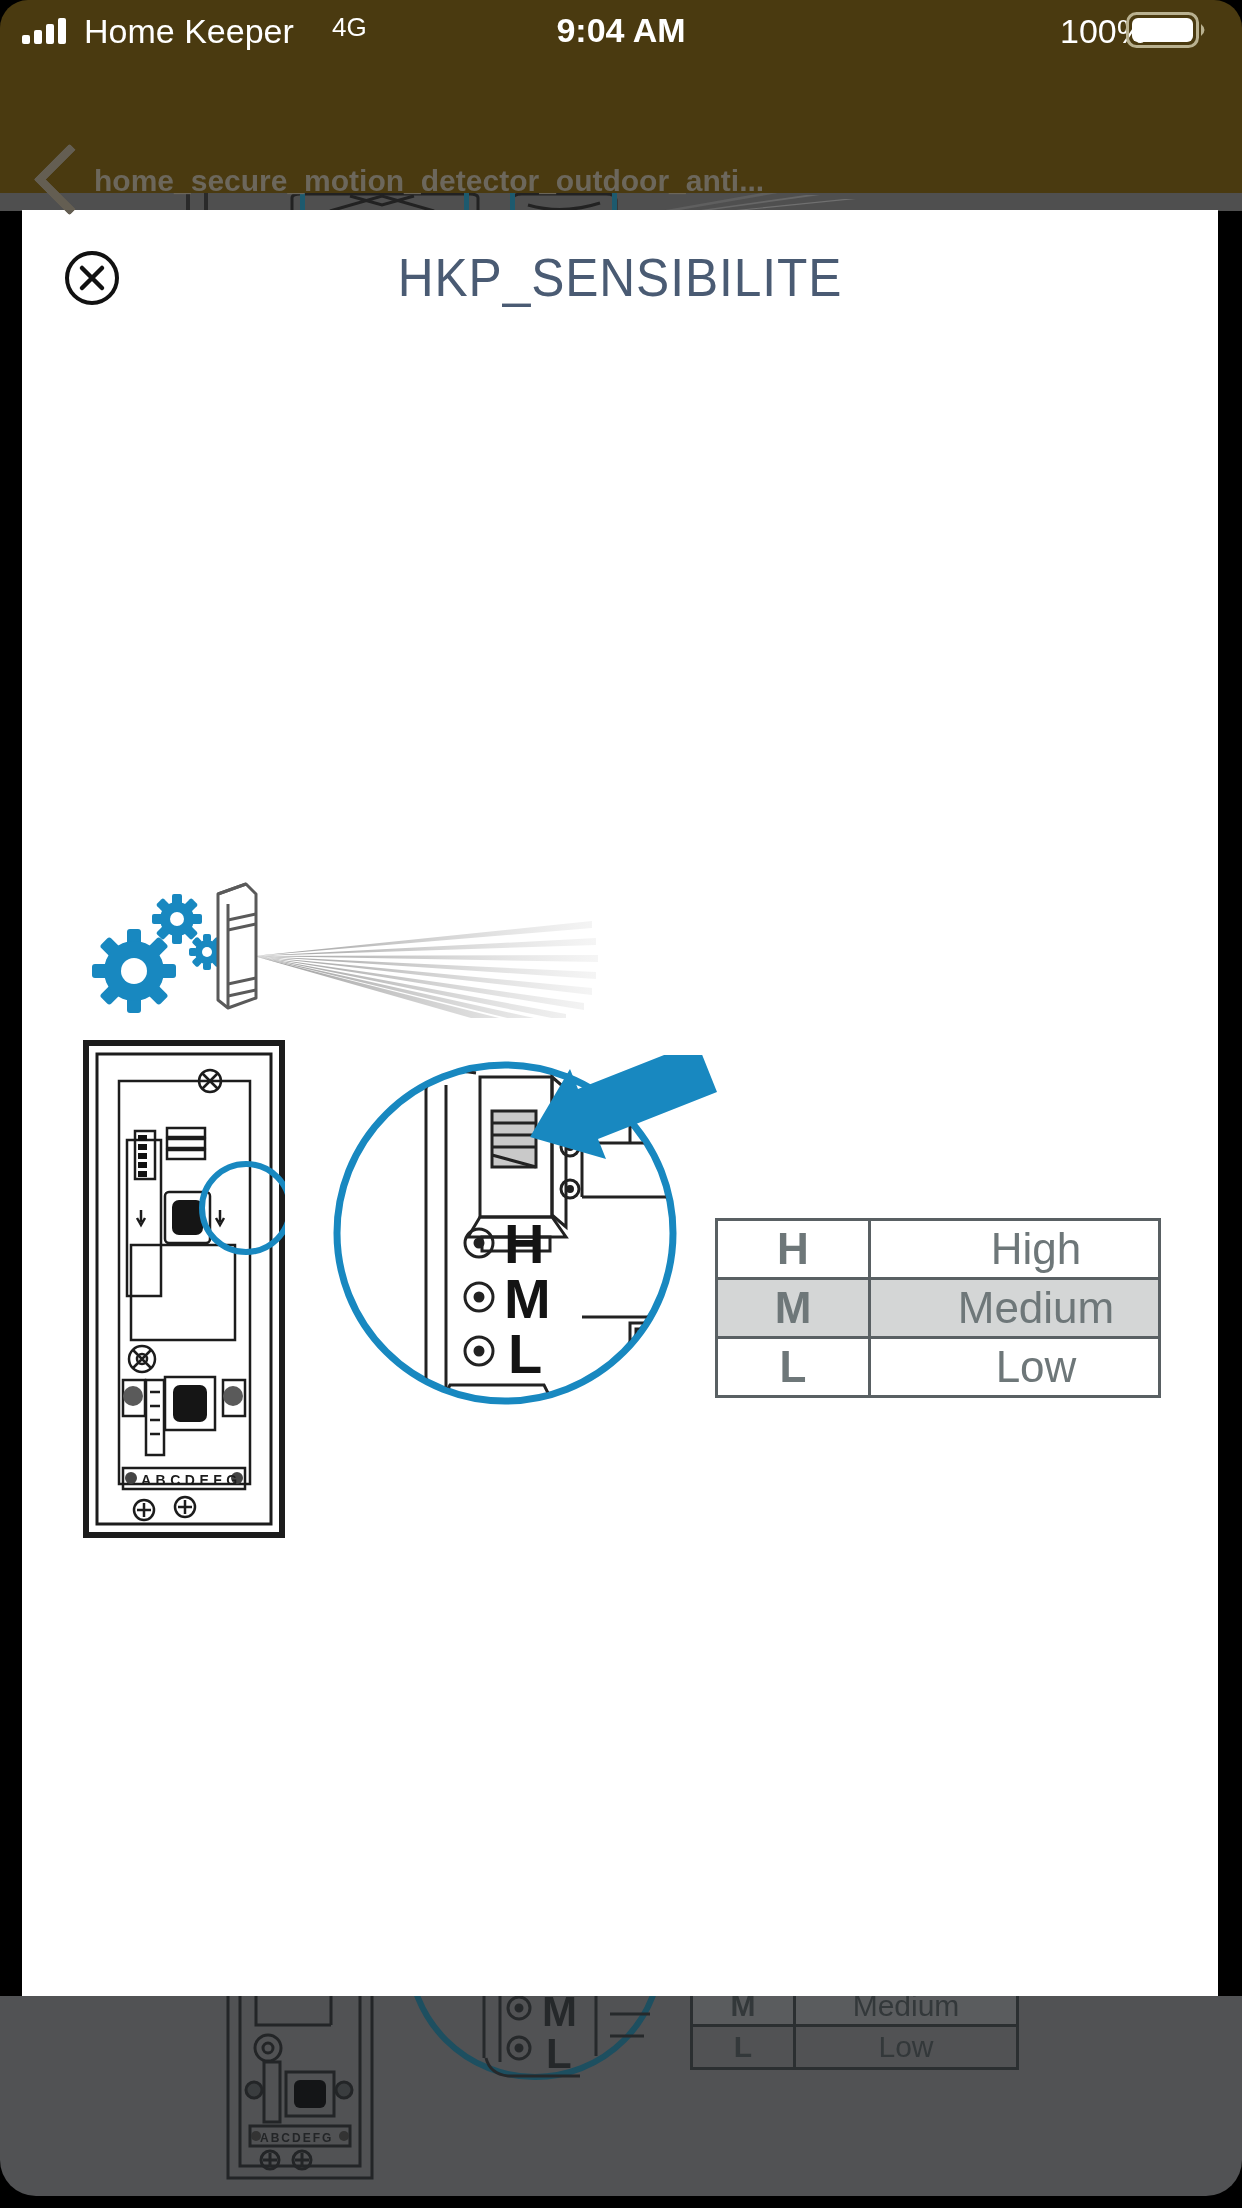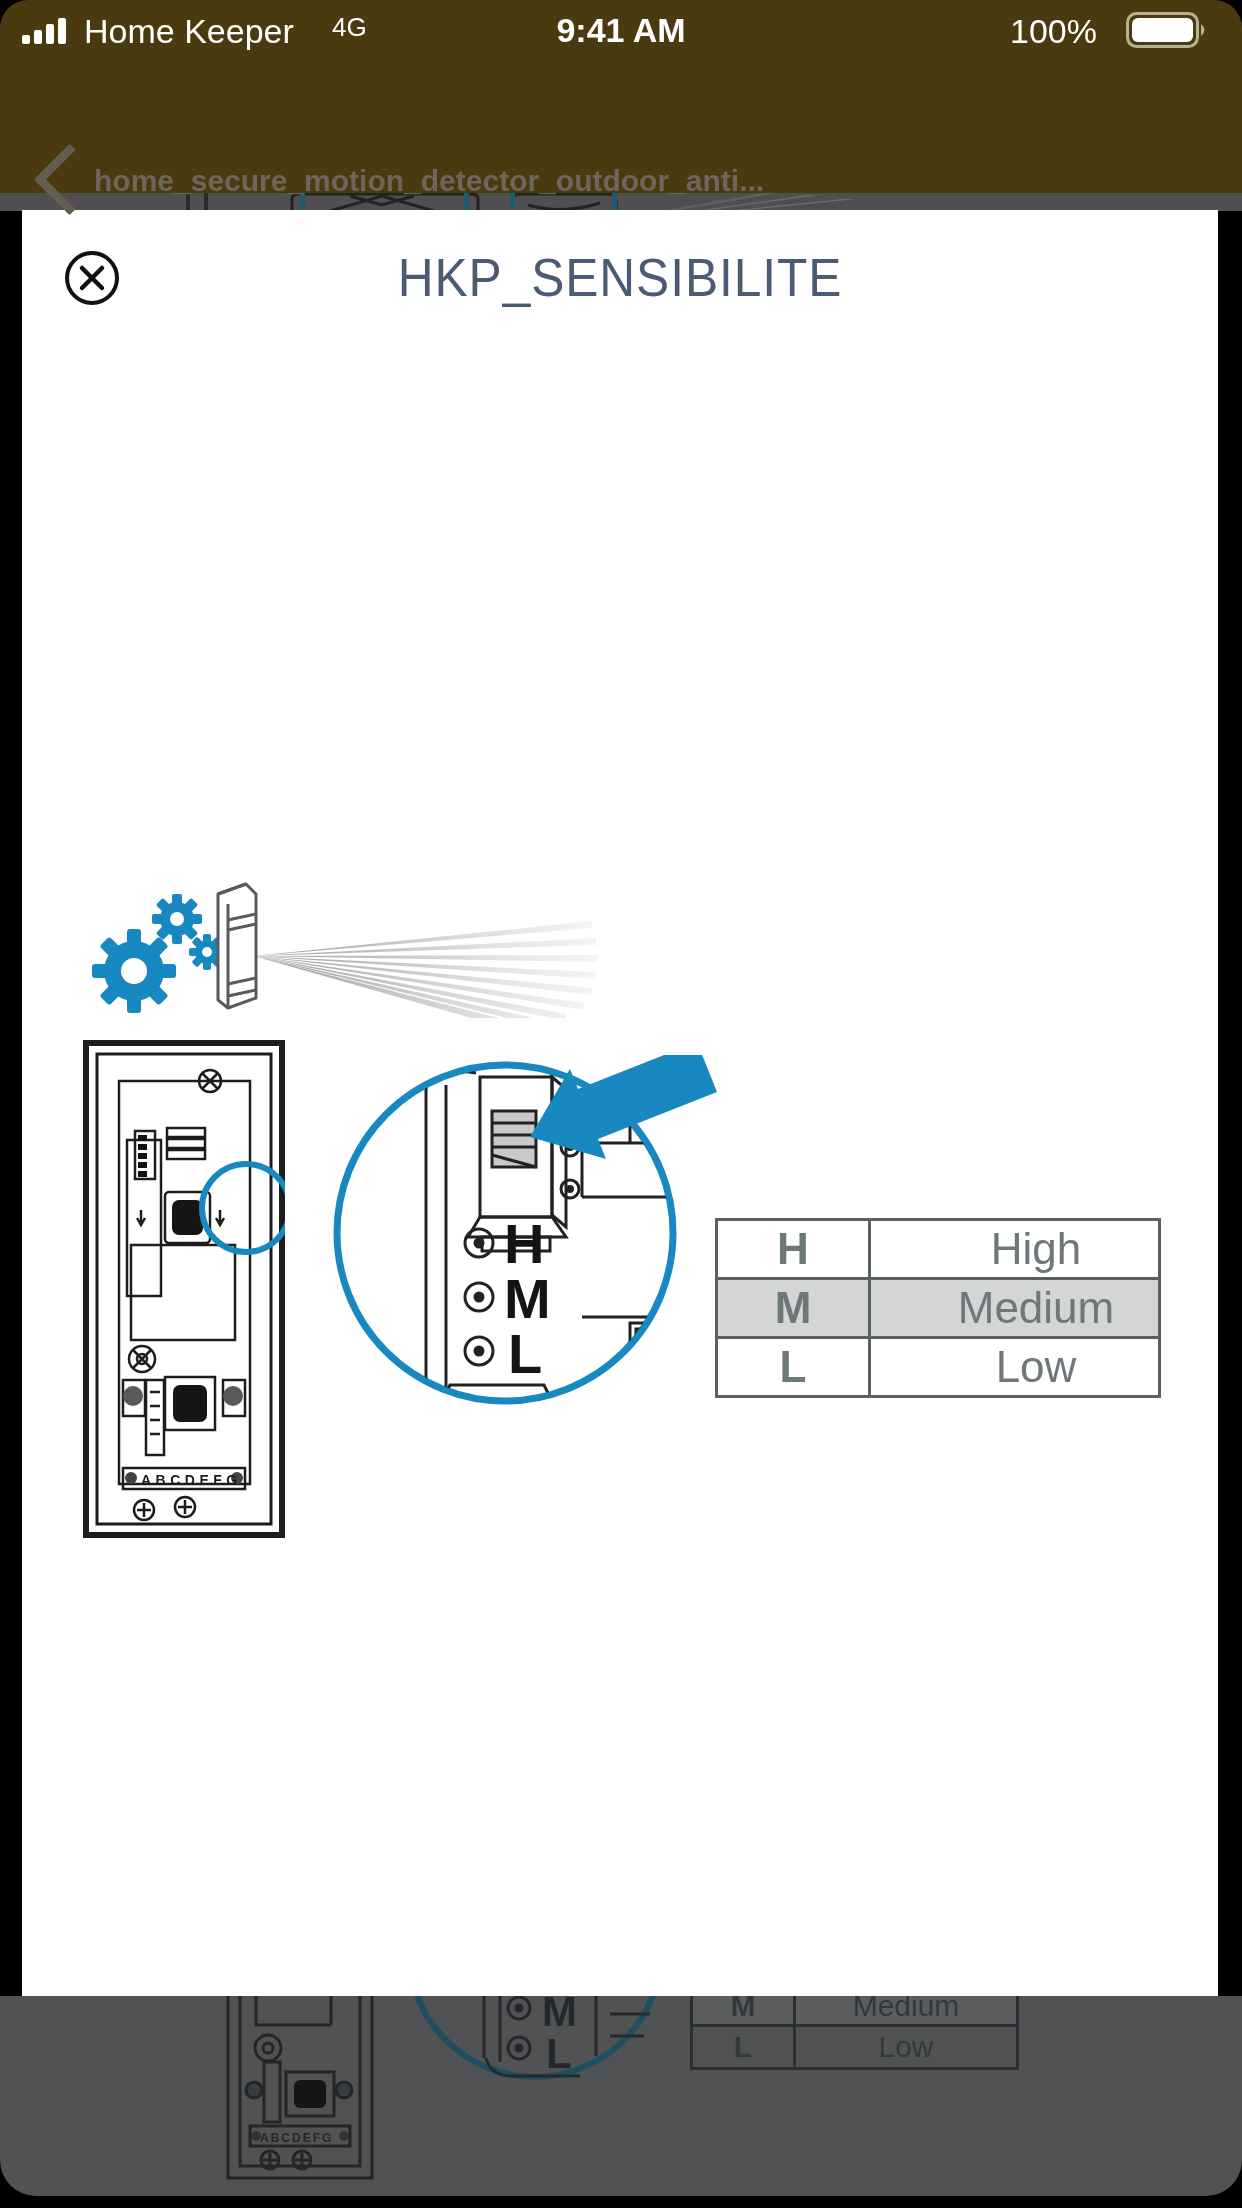--- a/index.html
+++ b/index.html
@@ -9,21 +9,21 @@
 
   
   .header-wrap{left:0;top:0;width:1242px;height:193px;background:#4a3a10;
                border-radius:28px 28px 0 0;z-index:3;}
   .statusbar{left:0;top:0;width:1242px;height:60px;color:#fff;padding-left:20px;}
   .signal{left:22px;top:18px;display:flex;align-items:flex-end;gap:4px;height:26px;}
   .signal i{display:block;width:8px;background:#fff;border-radius:2px;}
   .carrier{left:84px;top:12px;font-size:34px;color:#fff;}
   .network{left:332px;top:12px;font-size:26px;color:#fff;}
   .clock{left:0;top:11px;width:1242px;text-align:center;font-size:34px;font-weight:700;color:#fff;}
-  .battpct{left:1010px;top:12px;font-size:34px;color:#fff;text-align:right;}
+  .battpct{left:1060px;top:12px;font-size:34px;color:#fff;text-align:right;}
   .navbar{left:0;top:60px;width:1242px;height:133px;}
   .chevron{left:44px;top:94px;width:42px;height:42px;border-left:9px solid #645e52;
            border-bottom:9px solid #645e52;transform:rotate(45deg);border-radius:3px;}
   .navtitle{left:94px;top:104px;width:1120px;font-size:30px;font-weight:600;color:#6c675c;
             white-space:nowrap;overflow:hidden;}
 
   
   .dimstrip{left:0;top:193px;width:1242px;height:18px;background:#4f4f4f;z-index:1;}
   .dimbottom{left:0;top:1996px;width:1242px;height:200px;background:#515254;
              border-radius:0 0 36px 36px;z-index:1;}
@@ -59,21 +59,21 @@
 <div class="abs header-wrap">
   <div class="abs statusbar">
     <span class="abs signal">
       <i style="height:9px"></i>
         <i style="height:14px"></i>
         <i style="height:20px"></i>
         <i style="height:26px"></i>
     </span>
     <span class="abs carrier">Home Keeper</span>
     <span class="abs network">4G</span>
-    <span class="abs clock">9:41 AM</span>
+    <span class="abs clock">9:04 AM</span>
     <span class="abs battpct">100%</span>
     <svg class="abs" style="left:1126px;top:12px" width="84" height="36" viewBox="0 0 84 36">
       <rect x="1.5" y="1.5" width="70" height="33" rx="9" fill="none" stroke="#b9b190" stroke-width="3"></rect>
       <rect x="6" y="6" width="61" height="24" rx="6" fill="#fff"></rect>
       <path d="M75,12 q7,6 0,12 z" fill="#b9b190"></path>
     </svg>
   </div>
   <div class="abs navbar">
     <span class="abs chevron"></span>
     <span class="abs navtitle">home_secure_motion_detector_outdoor_anti...</span>

